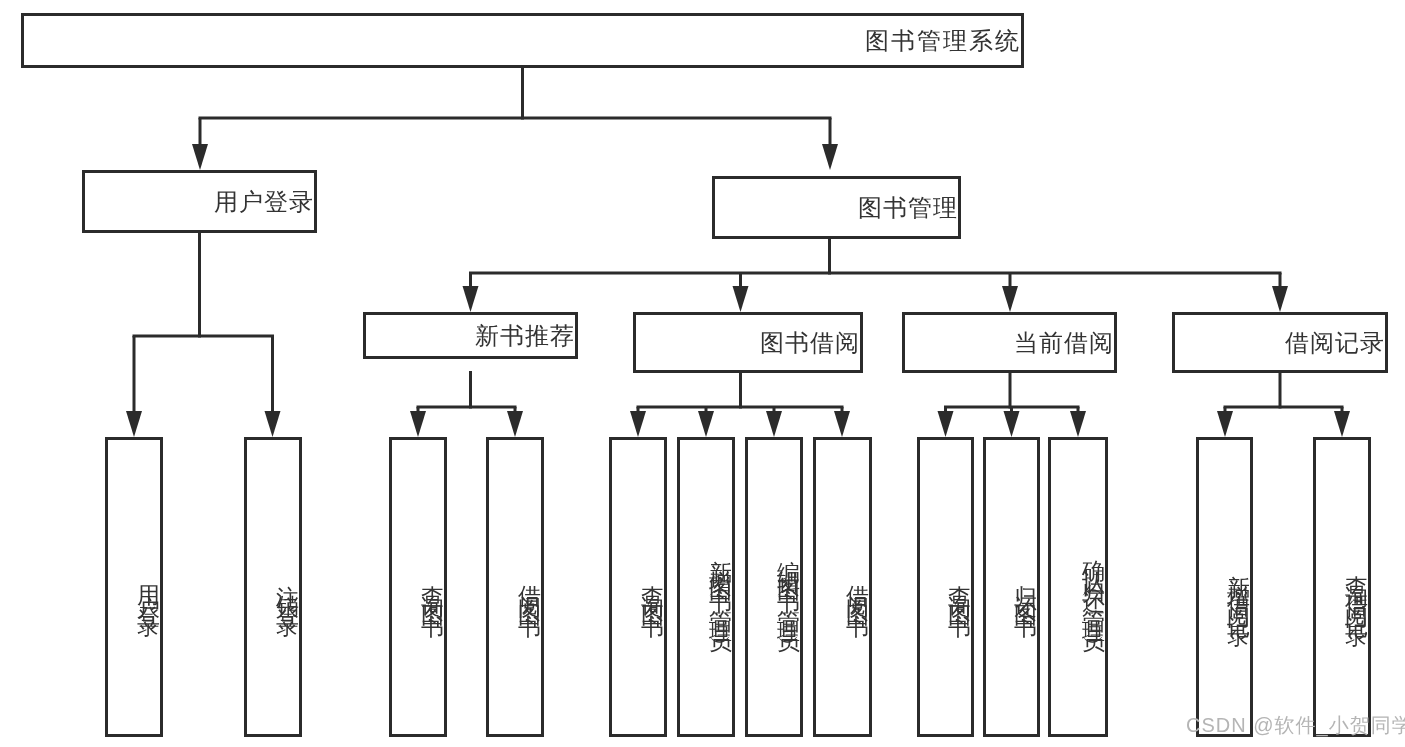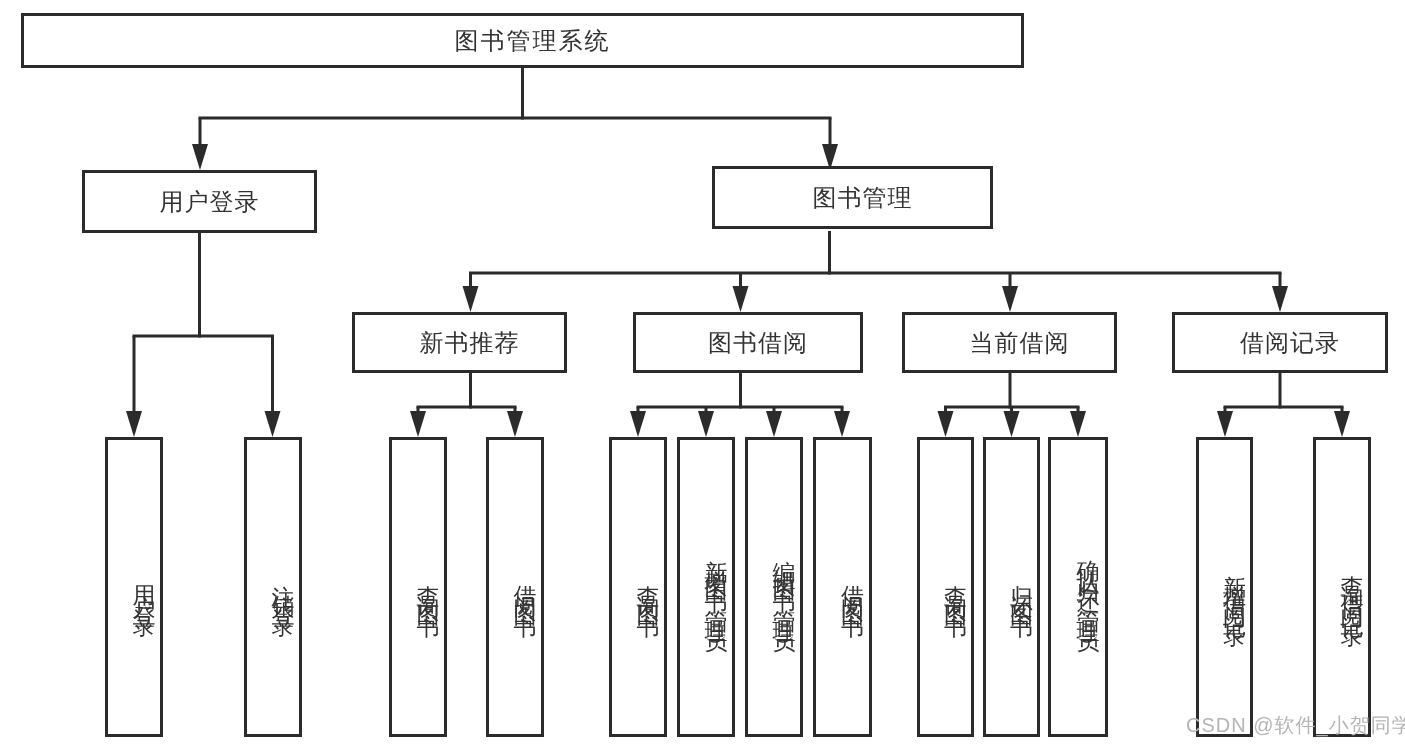--- a/index.html
+++ b/index.html
@@ -20,21 +20,21 @@
     position:absolute;left:0;top:0;
     pointer-events:none;
   }
   .connectors line{stroke:var(--line);stroke-width:3;}
   .connectors polygon{fill:var(--line);stroke:none;}
   .node{
     position:absolute;
     box-sizing:border-box;
     border:3px solid var(--line);
     background:var(--background);
-    display:flex;align-items:center;justify-content:center;
+    display:flex;align-items:center;justify-content:flex-end;
     color:var(--text);
     padding-left:20px;
   }
   .node.root{font-size:24px;letter-spacing:2px;}
   .node.h{font-size:24px;letter-spacing:1px;}
   .node.v{font-size:23px;}
   .vlabel{
     writing-mode:vertical-lr;
     text-orientation:mixed;
     letter-spacing:10px;
@@ -117,25 +117,25 @@
     <polygon points="1334,411 1350,411 1342,437"></polygon>
   </svg>
 
   <div class="node root" style="left:21px;top:13px;width:1003px;height:55px">
     <span>图书管理系统</span>
   </div>
 
   <div class="node h" style="left:82px;top:170px;width:235px;height:63px">
     <span>用户登录</span>
   </div>
-  <div class="node h" style="left:712px;top:166px;width:281px;height:63px">
+  <div class="node h" style="left:712px;top:176px;width:249px;height:63px">
     <span>图书管理</span>
   </div>
 
-  <div class="node h" style="left:352px;top:312px;width:215px;height:61px">
+  <div class="node h" style="left:363px;top:312px;width:215px;height:47px">
     <span>新书推荐</span>
   </div>
   <div class="node h" style="left:633px;top:312px;width:230px;height:61px">
     <span>图书借阅</span>
   </div>
   <div class="node h" style="left:902px;top:312px;width:215px;height:61px">
     <span>当前借阅</span>
   </div>
   <div class="node h" style="left:1172px;top:312px;width:216px;height:61px">
     <span>借阅记录</span>

